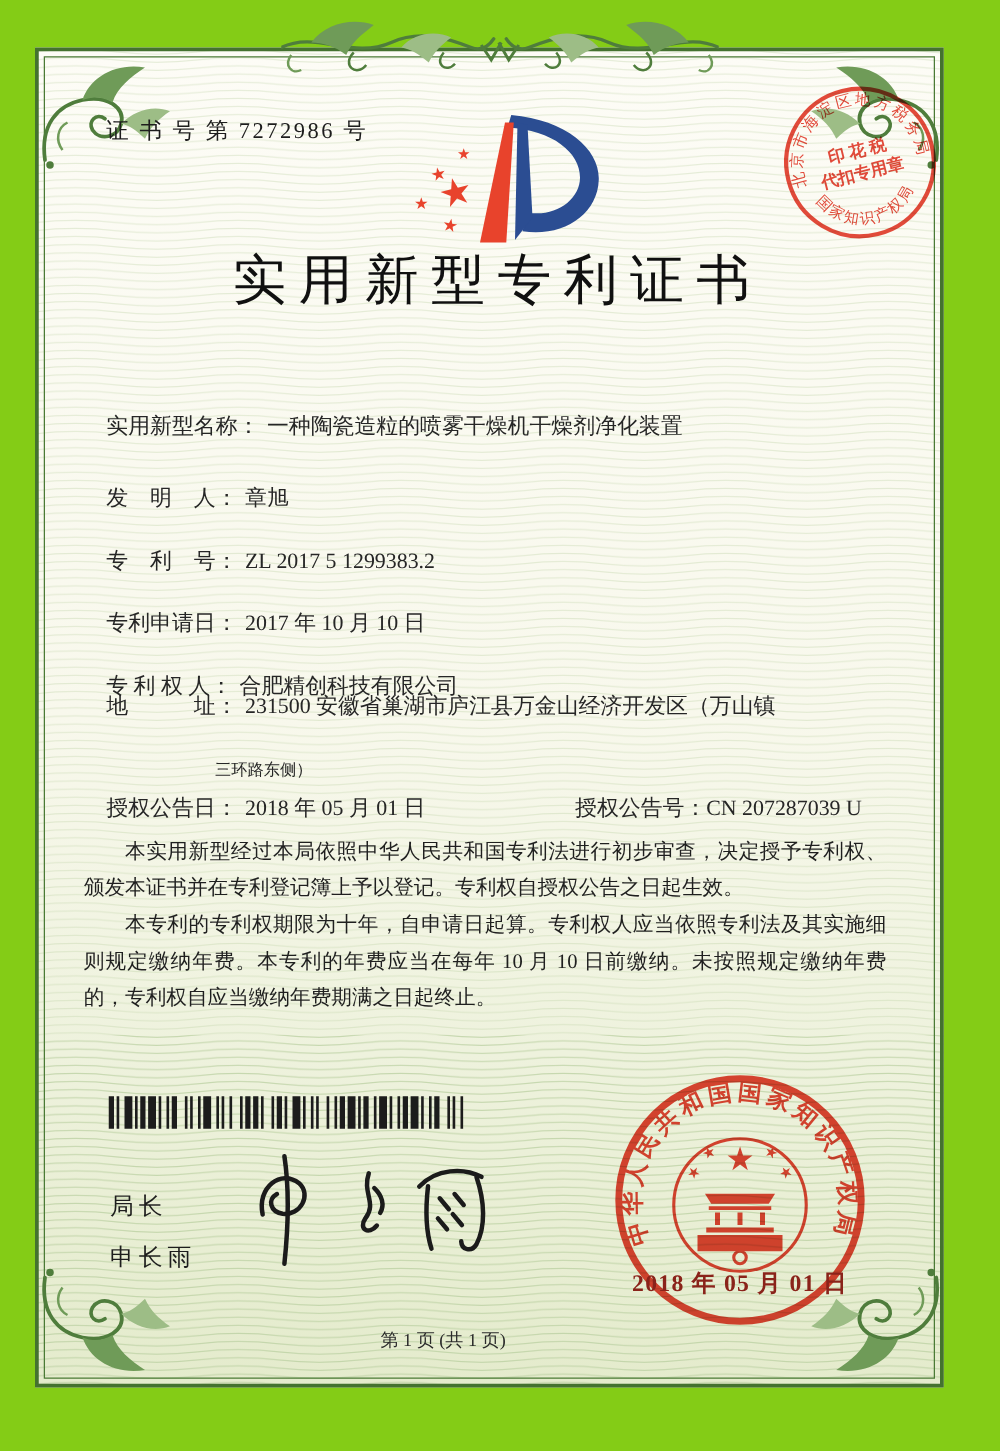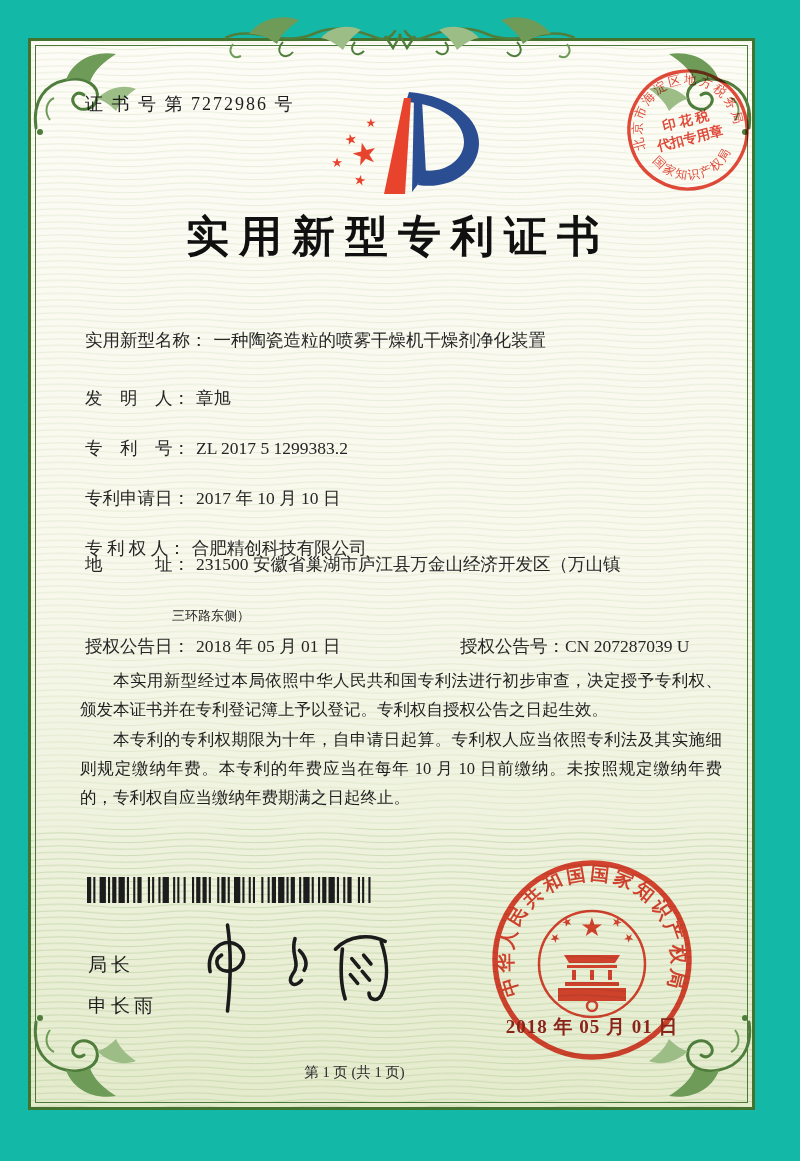--- a/index.html
+++ b/index.html
@@ -1,35 +1,35 @@
 <!DOCTYPE html>
 <html><head>
 <meta charset="utf-8">
 <style>
   html,body{margin:0;padding:0;background:#ffffff;}
   .page{
     position:relative;width:800px;height:1161px;overflow:hidden;
-    background:#14b8a6;
+    background:#84cc16;
     font-family:"Liberation Serif","DejaVu Serif",serif;color:#222;
   }
   .panel{
     position:absolute;left:28px;top:38px;width:727px;height:1072px;
     background:linear-gradient(180deg,#fdfcf6 0%,#f8f8ec 50%,#eef2dd 75%,#e4ebcc 100%);
   }
   .guilloche{position:absolute;left:28px;top:38px;width:727px;height:1072px;pointer-events:none;}
   .border-outer{position:absolute;left:28px;top:38px;width:727px;height:1072px;border:3px solid #44722f;box-sizing:border-box;}
   .border-inner{position:absolute;left:35px;top:45px;width:713px;height:1058px;border:1px solid #4a7a35;box-sizing:border-box;}
   .cert-no{position:absolute;left:85px;top:92px;font-size:18px;letter-spacing:2px;color:#1d1d1d;}
-  .title{position:absolute;left:0;top:208px;width:796px;text-align:center;
-    font-size:43px;font-weight:bold;letter-spacing:10px;color:#101010;}
+  .title{position:absolute;left:0;top:195px;width:796px;text-align:center;
+    font-size:43px;font-weight:normal;letter-spacing:10px;color:#101010;}
   .row{position:absolute;left:85px;font-size:17.5px;white-space:nowrap;color:#262626;}
   .row .val{margin-left:6px;}
   .addr2{position:absolute;left:172px;top:607px;font-size:13px;color:#262626;}
   .grant2{position:absolute;left:460px;top:634px;font-size:17.5px;white-space:nowrap;color:#262626;}
-  .paras{position:absolute;left:80px;top:666px;width:642px;font-size:16.5px;line-height:1.78;text-align:justify;color:#1f1f1f;}
+  .paras{position:absolute;left:67px;top:666px;width:642px;font-size:16.5px;line-height:1.78;text-align:justify;color:#1f1f1f;}
   .paras p{margin:0;text-indent:2em;}
   .director{position:absolute;left:88px;font-size:19px;letter-spacing:4px;color:#1d1d1d;margin-top:16px;}
   .seal-date{position:absolute;left:492px;top:1014px;width:200px;text-align:center;
     font-size:19px;letter-spacing:1px;color:#8a231a;font-weight:bold;}
   .footer{position:absolute;left:28px;top:1063px;width:653px;text-align:center;font-size:14.5px;color:#2a2a2a;}
   .stamp{mix-blend-mode:multiply;opacity:0.94;}
   svg text{font-family:"Liberation Serif","DejaVu Serif",serif;}
 </style>
 </head>
 <body>

